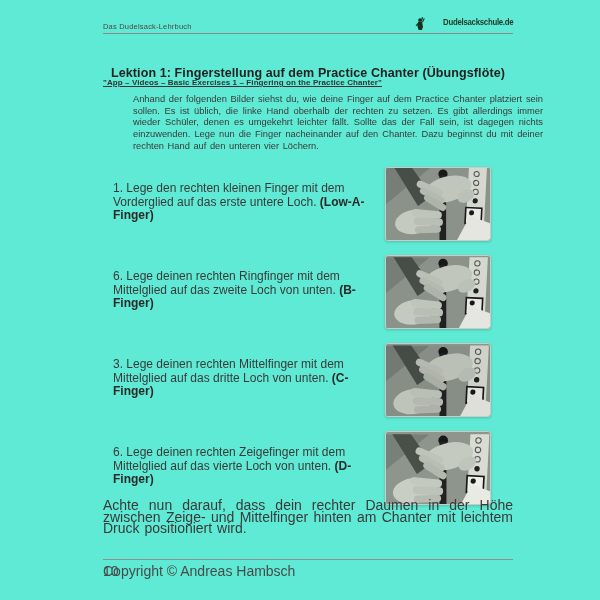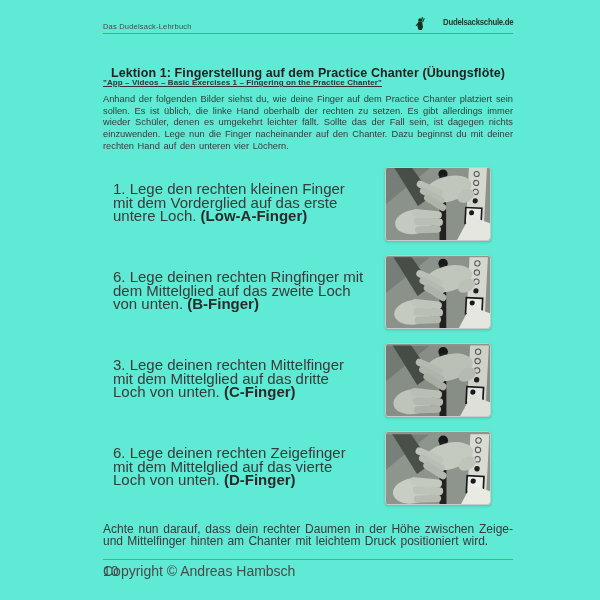--- a/index.html
+++ b/index.html
@@ -14,35 +14,35 @@
   .hdr-left { font-size:7.5px; color:#4a4a4a; letter-spacing:0.2px; }
   .brand { display:flex; gap:11px; }
   .brand-name { font-size:8.5px; font-weight:700; color:#1d3a27; letter-spacing:-0.3px; transform:scaleX(0.92); transform-origin:right; }
   .brand svg { display:block; }
 
   
   .title { top:66px; text-align:center; font-size:12.5px; font-weight:700; color:#222; letter-spacing:0.1px; }
   .subtitle { top:78px; font-size:8px; font-weight:700; color:#333; text-decoration:underline; letter-spacing:0.1px; }
 
   
-  .intro { top:94px; font-size:9.3px; line-height:11.7px; text-align:justify; color:#3a3a3a; word-spacing:1px; }
+  .intro { top:94px; font-size:9.3px; line-height:11.7px; text-align:justify; color:#3a3a3a; word-spacing:1px;margin-left:30px; }
 
   
   .steps { top:167px; }
   .step { display:flex; margin-bottom:14px; }
-  .step-text { width:262px; padding:15px 0 0 10px; font-size:15px; line-height:13.5px; color:#3a3a3a; }
+  .step-text { width:262px; padding:15px 0 0 10px; font-size:12px; line-height:13.5px; color:#3a3a3a; }
   .step-text strong { color:#2a2a2a; }
   .photo { width:106px; height:74px; margin-left:auto; margin-right:22px; border:1px solid #c9cbc5; border-radius:3px; overflow:hidden; box-shadow:0 1px 3px rgba(0,0,0,0.18); background:#8f958d; }
   .photo svg { display:block; width:106px; height:74px; }
   .step:nth-of-type(2) .photo svg { transform:translateY(2px) scale(1.02); }
   .step:nth-of-type(3) .photo svg { transform:translateY(3px) scale(1.04); filter:brightness(0.97); }
   .step:nth-of-type(4) .photo svg { transform:translateY(4px) scale(1.05); filter:brightness(1.02); }
 
   
-  .note { top:524px; font-size:12px; line-height:11.7px; text-align:justify; word-spacing:1px; }
+  .note { top:500px; font-size:14px; line-height:11.7px; text-align:justify; word-spacing:1px; }
 
   
   .ftr { top:559px; border-top:1px solid #8f8f8f; padding-top:3px; font-size:14px; color:#4a4a4a; position:absolute; }
   .ftr .page-num { position:absolute; left:0; right:0; top:3px; text-align:left; }
 
   .hidden-defs { position:absolute; width:0; height:0; overflow:hidden; }
 </style>
 </head>
 <body>
 

